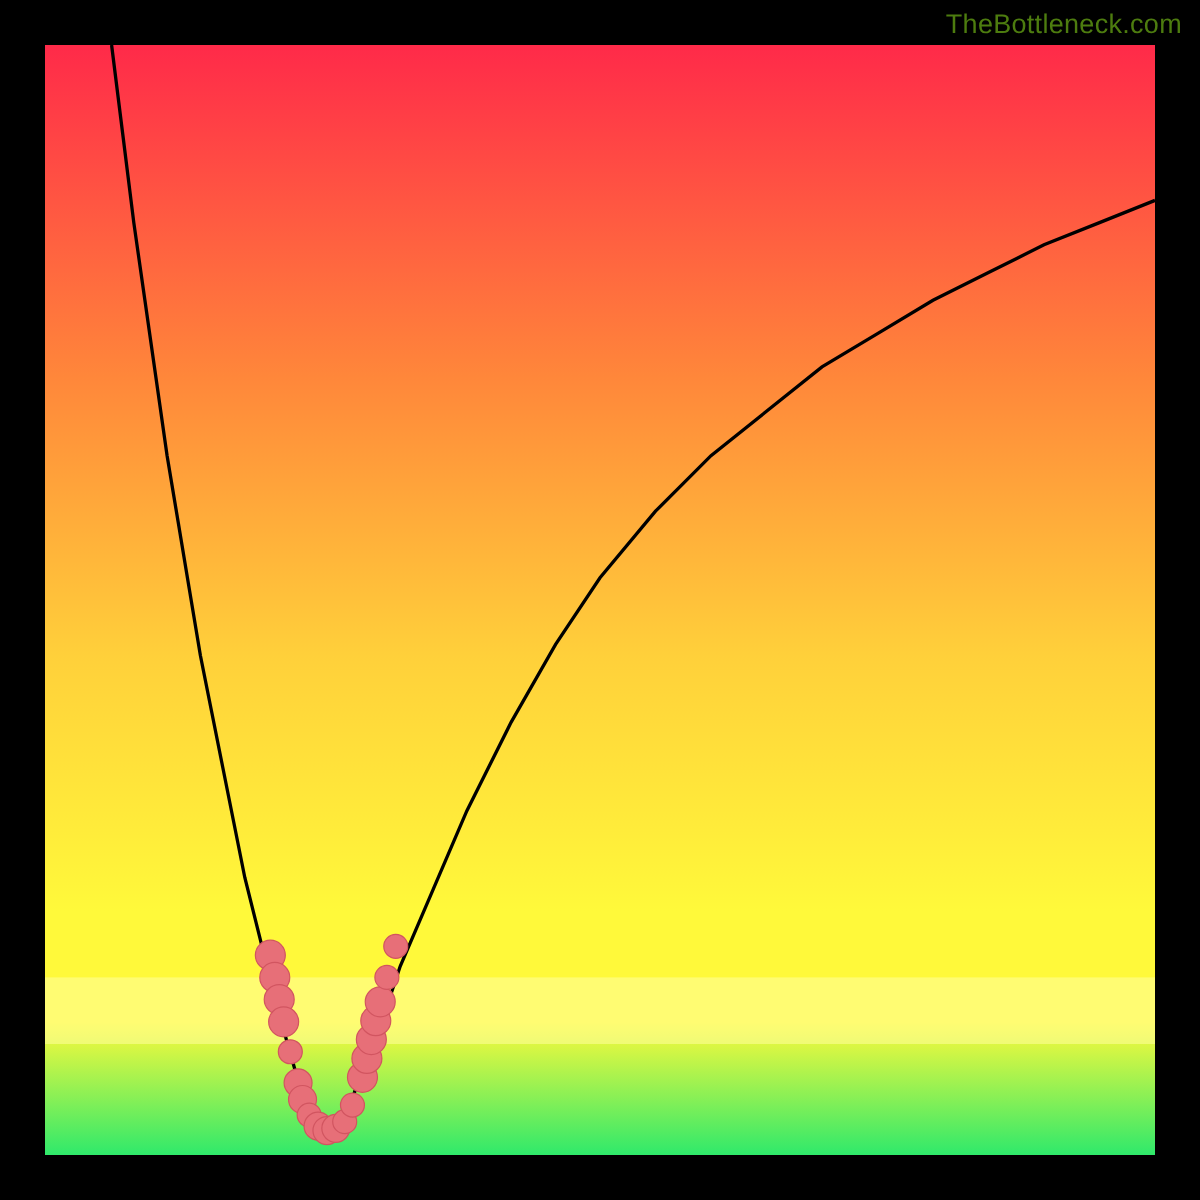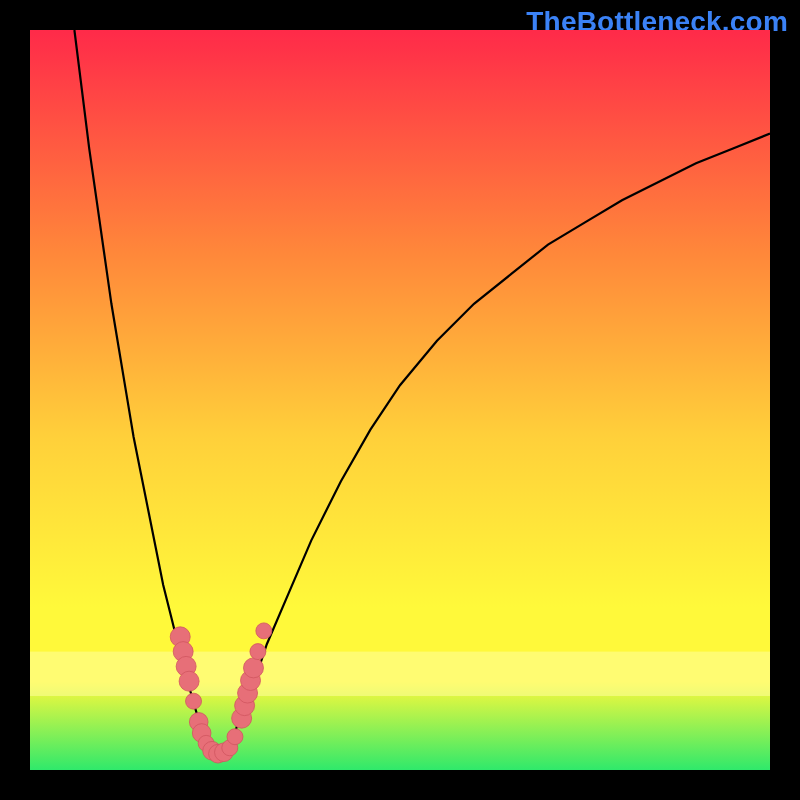--- a/index.html
+++ b/index.html
@@ -23,24 +23,24 @@
     position: absolute;
     left: 0;
     top: 0;
     width: 740px;
     height: 740px;
   }
   .watermark {
     position: absolute;
     top: 6px;
     right: 12px;
-    color: #3b82f6;
-    font-size: 28px;
+    color: #4d7c0f;
+    font-size: 18px;
     letter-spacing: 0.2px;
-    font-weight: 700;
+    font-weight: 400;
   }
   svg {
     display: block;
   }
 </style>
 </head>
 <body>
 
 <div class="watermark">TheBottleneck.com</div>
 

